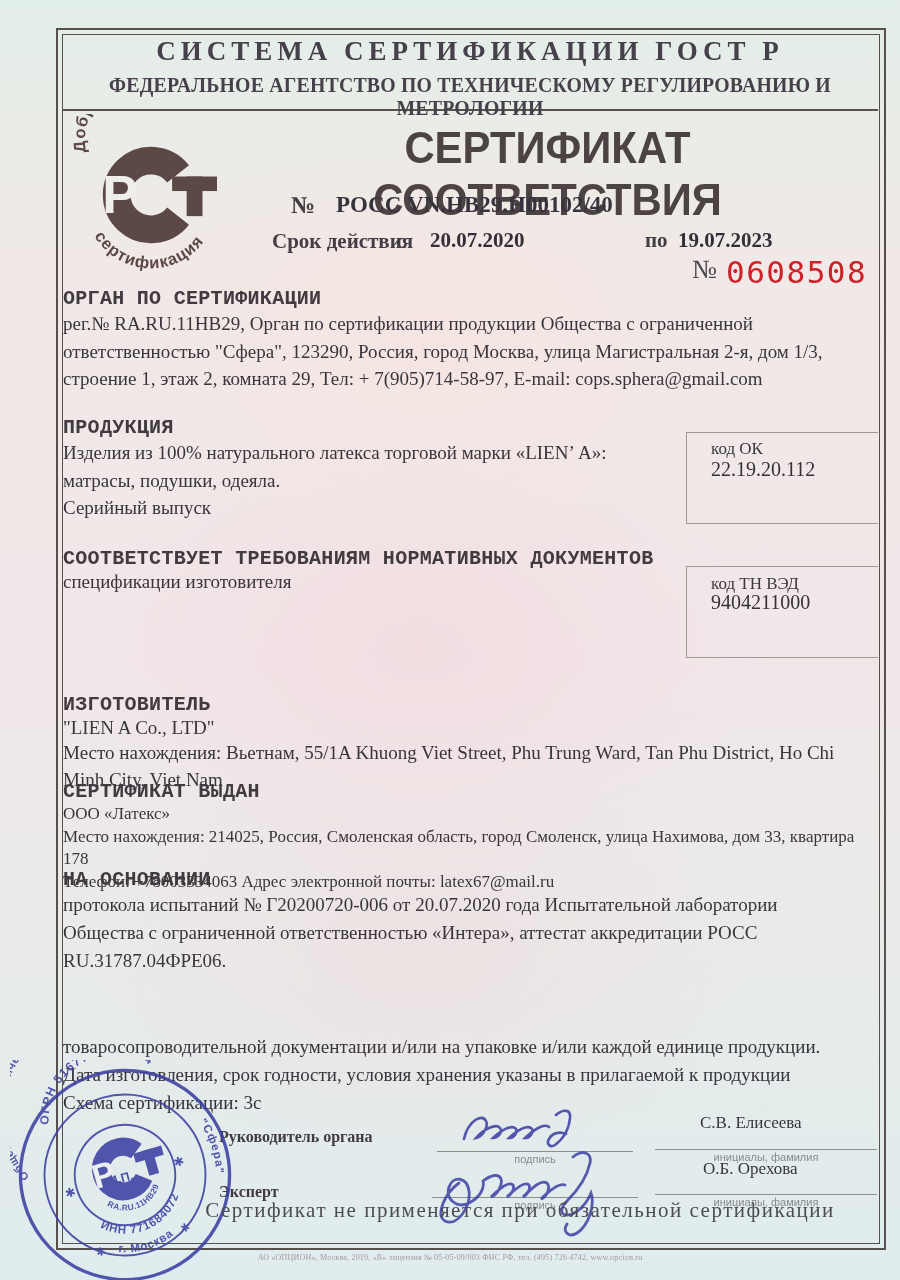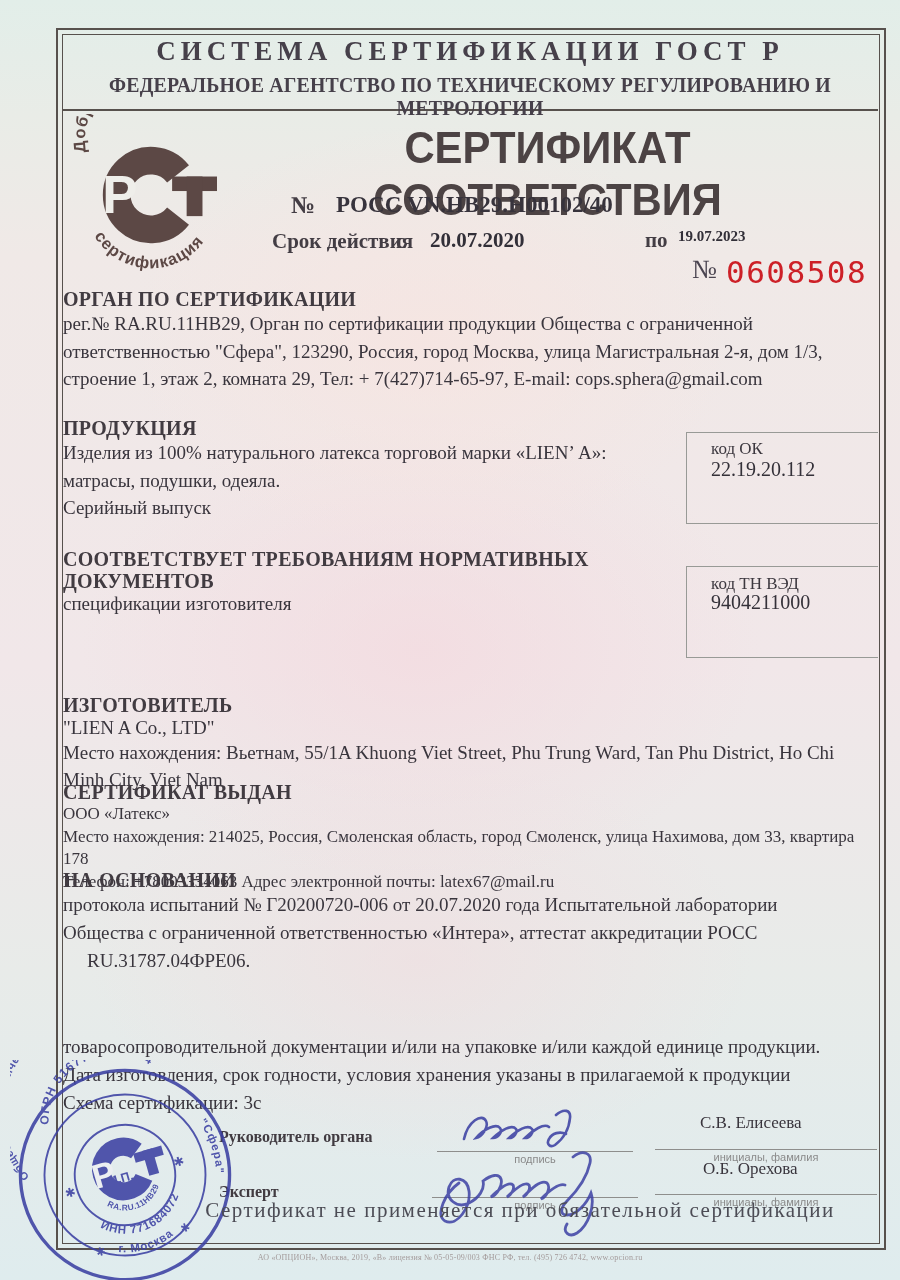--- a/index.html
+++ b/index.html
@@ -22,26 +22,26 @@
   .hdr2{left:60px;top:74px;width:820px;text-align:center;font-weight:bold;font-size:20px;letter-spacing:0.2px;color:#46404a;transform:scaleX(.99);}
   
   .title{left:225px;top:122px;width:645px;text-align:center;font-family:"Liberation Sans",sans-serif;
          font-weight:bold;font-size:45px;letter-spacing:0px;color:#4c4344;transform:scaleX(.93);}
   .certno-sym{left:291px;top:192px;font-size:24px;font-weight:bold;color:#433d44;}
   .certno{left:336px;top:192px;font-size:23px;font-weight:bold;color:#37333c;}
   .val-label{left:272px;top:229px;font-size:21px;font-weight:bold;color:#433d44;}
   .val-c{left:396px;top:229px;font-size:21px;font-weight:bold;color:#433d44;}
   .val-from{left:430px;top:228px;font-size:21px;font-weight:bold;color:#322f38;}
   .val-polabel{left:645px;top:228px;font-size:21px;font-weight:bold;color:#433d44;}
-  .val-to{left:678px;top:228px;font-size:15px;font-weight:bold;color:#322f38;}
+  .val-to{left:678px;top:228px;font-size:21px;font-weight:bold;color:#322f38;}
   .blankno-sym{left:692px;top:255px;font-size:26px;color:#4a4450;}
   .blankno{left:726px;top:254px;font-family:"DejaVu Sans Mono",monospace;font-size:31px;letter-spacing:1.5px;color:#cd2027;}
   
   .sec{position:absolute;left:63px;width:812px;}
-  .sec .h{font-weight:bold;font-size:20px;letter-spacing:.3px;color:#413b41;line-height:22px;}
+  .sec .h{font-weight:bold;font-size:20px;letter-spacing:.3px;color:#413b41;line-height:22px;font-family:Liberation Mono, monospace;}
   .sec .bl{font-size:19px;line-height:27.5px;color:#39353d;}
   .sec .bl-sm{font-size:17px;line-height:22.5px;color:#39353d;}
   .codebox{position:absolute;left:686px;width:192px;height:92px;border:1px solid #989a96;border-right:none;
            padding:6px 0 0 24px;box-sizing:border-box;}
   .codebox .cl{font-size:17px;color:#3c383f;line-height:19px;}
   .codebox .cv{font-size:20px;color:#343139;line-height:22px;}
   
   .role{position:absolute;left:219px;font-weight:bold;font-size:16px;color:#413b41;}
   .sigline{position:absolute;border-top:1.4px solid #8e8e8c;}
   .cap{position:absolute;font-family:"Liberation Sans",sans-serif;font-size:11px;color:#8a8a8a;text-align:center;}
@@ -90,21 +90,21 @@
   <div class="abs val-from">20.07.2020</div>
   <div class="abs val-polabel">по</div>
   <div class="abs val-to">19.07.2023</div>
   <div class="abs blankno-sym">№</div>
   <div class="abs blankno">0608508</div>
 
   <div class="sec" style="top:288px;">
     <div class="h">ОРГАН ПО СЕРТИФИКАЦИИ</div>
     <div class="bl">рег.№ RA.RU.11НВ29, Орган по сертификации продукции Общества с ограниченной</div>
     <div class="bl">ответственностью "Сфера", 123290, Россия, город Москва, улица Магистральная 2-я, дом 1/3,</div>
-    <div class="bl">строение 1, этаж 2, комната 29, Тел: + 7(427)714-65-97, E-mail: cops.sphera@gmail.com</div>
+    <div class="bl">строение 1, этаж 2, комната 29, Тел: + 7(905)714-58-97, E-mail: cops.sphera@gmail.com</div>
   </div>
 
   <div class="sec" style="top:417px;width:600px;">
     <div class="h">ПРОДУКЦИЯ</div>
     <div class="bl">Изделия из 100% натурального латекса торговой марки «LIEN’ А»:</div>
     <div class="bl">матрасы, подушки, одеяла.</div>
     <div class="bl">Серийный выпуск</div>
   </div>
   <div class="codebox" style="top:432px;">
     <div class="cl">код ОК</div>
@@ -131,21 +131,21 @@
     <div class="h">СЕРТИФИКАТ ВЫДАН</div>
     <div class="bl-sm">ООО «Латекс»</div>
     <div class="bl-sm">Место нахождения: 214025, Россия, Смоленская область, город Смоленск, улица Нахимова, дом 33, квартира 178</div>
     <div class="bl-sm">Телефон: +78003334063 Адрес электронной почты: latex67@mail.ru</div>
   </div>
 
   <div class="sec" style="top:869px;">
     <div class="h">НА ОСНОВАНИИ</div>
     <div class="bl" style="line-height:28px;">протокола испытаний № Г20200720-006 от 20.07.2020 года Испытательной лаборатории</div>
     <div class="bl" style="line-height:28px;">Общества с ограниченной ответственностью «Интера», аттестат аккредитации РОСС</div>
-    <div class="bl" style="line-height:28px;margin-left:24px;">RU.31787.04ФРЕ06.</div>
+    <div class="bl" style="line-height:28px;">RU.31787.04ФРЕ06.</div>
   </div>
 
   <div class="sec" style="top:1033px;">
     <div class="bl" style="line-height:28px;">товаросопроводительной документации и/или на упаковке и/или каждой единице продукции.</div>
     <div class="bl" style="line-height:28px;">Дата изготовления, срок годности, условия хранения указаны в прилагаемой к продукции</div>
     <div class="bl" style="line-height:28px;">Схема сертификации: 3с</div>
   </div>
 
   <div class="role" style="top:1128px;">Руководитель органа</div>
   <div class="role" style="top:1183px;">Эксперт</div>

